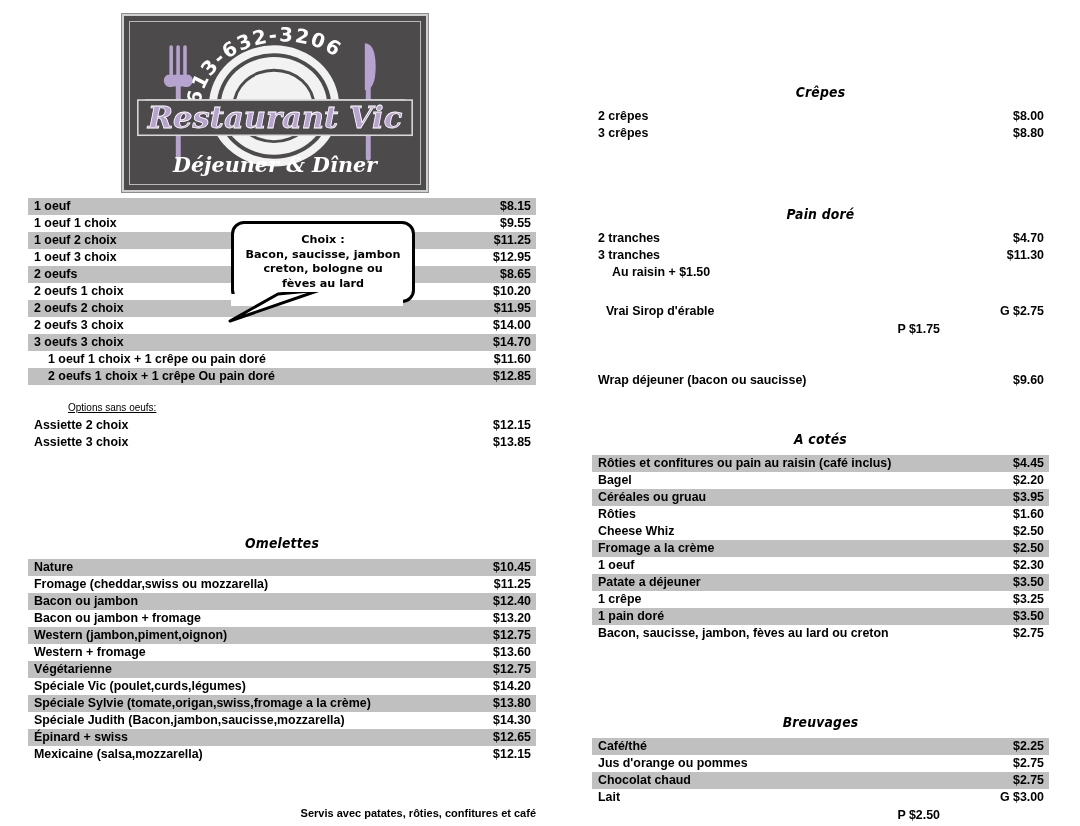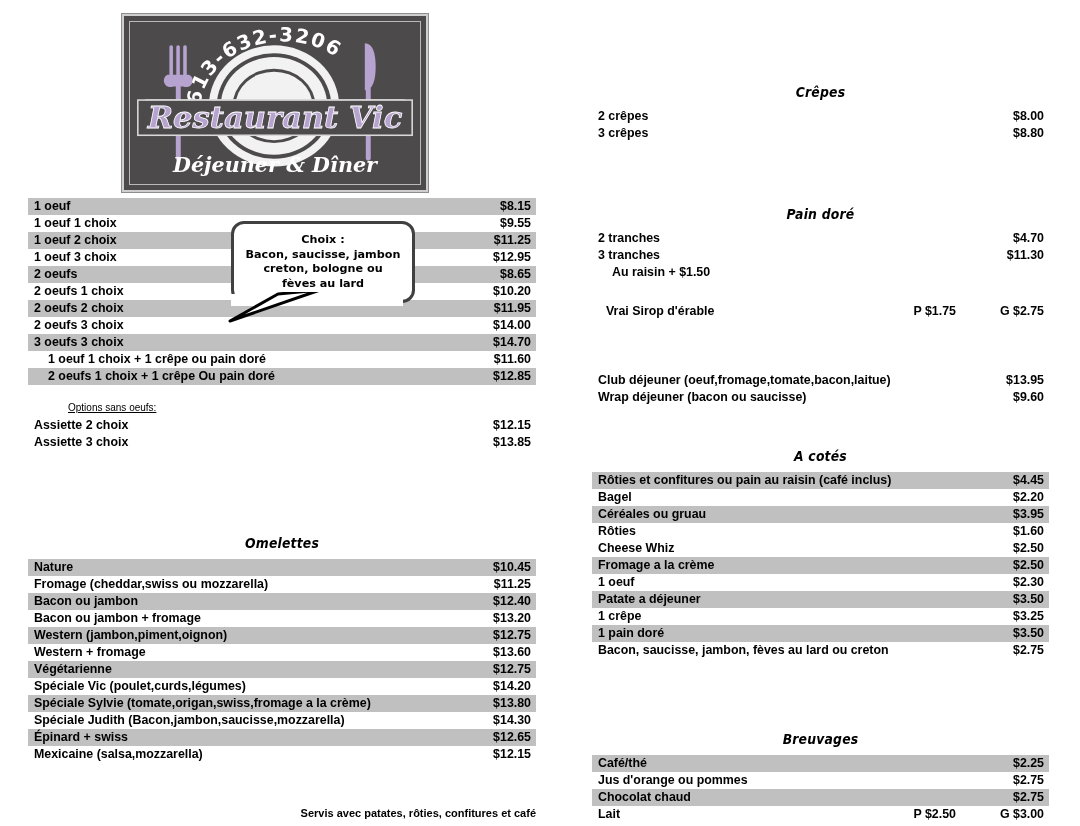--- a/index.html
+++ b/index.html
@@ -28,24 +28,25 @@
   .sec-head{
     text-align:center;font-weight:bold;font-style:italic;
     font-size:13.5px;letter-spacing:.2px;
     font-family:"DejaVu Sans", sans-serif;
     transform:scaleX(.92);
   }
 
   
   .rows{width:100%;}
   .row{
-    display:flex;align-items:flex-end;
+    display:flex;align-items:center;
     height:17px;line-height:17px;
     font-size:12.4px;font-weight:bold;
     white-space:nowrap;
+    gap:16px;
   }
   .row.shade{background:#c0c0c0;}
   .row .nm{flex:1 1 auto;overflow:hidden;padding-left:6px;}
   .row .pr{flex:0 0 auto;text-align:right;padding-right:5px;}
   .row.indent .nm{padding-left:20px;}
   .row.plain{background:transparent;}
 
   
   .row .p1{flex:0 0 auto;text-align:right;width:96px;margin-top:36px;}
   .row .p2{flex:0 0 auto;text-align:right;width:88px;padding-right:5px;}
@@ -63,21 +64,21 @@
     text-decoration:underline;height:18px;line-height:18px;
   }
 
   .note{
     text-align:right;font-weight:bold;font-size:11px;line-height:17px;
   }
 
   
   .bubble{
     position:absolute;left:231px;top:221px;width:178px;height:76px;
-    background:#ffffff;border:3px solid #404040;border-radius:13px;
+    background:#ffffff;border:3px solid #000000;border-radius:13px;
     display:flex;align-items:center;justify-content:center;
     z-index:5;
   }
   .bubble-txt{
     text-align:center;font-weight:bold;font-size:11.2px;line-height:14.5px;
     font-family:"DejaVu Sans", sans-serif;
     padding:0 6px;
   }
   .bubble-tail{position:absolute;left:222px;top:288px;width:110px;height:35px;z-index:6;}
   .bubble-mask{position:absolute;left:231px;top:294px;width:172px;height:12px;
@@ -304,24 +305,20 @@
         <span class="nm" style="padding-left: 14px;">Vrai Sirop d'érable</span>
         <span class="p1">P $1.75</span>
         <span class="p2">G $2.75</span>
       </div>
     </div>
 
   <div class="spacer-44"></div>
   <div class="spacer-8"></div>
   <div class="rows" id="sandwich-rows">
       <div class="row plain">
-        <span class="nm">Club déjeuner (oeuf,fromage,tomate,bacon,laitue)</span>
-        <span class="pr">$13.95</span>
-      </div>
-      <div class="row plain">
         <span class="nm">Wrap déjeuner (bacon ou saucisse)</span>
         <span class="pr">$9.60</span>
       </div>
     </div>
 
   <div class="spacer-34"></div>
   <div class="spacer-8"></div>
   <div class="sec-head">A cotés</div>
   <div class="spacer-8"></div>
   <div class="rows" id="acotes-rows">

